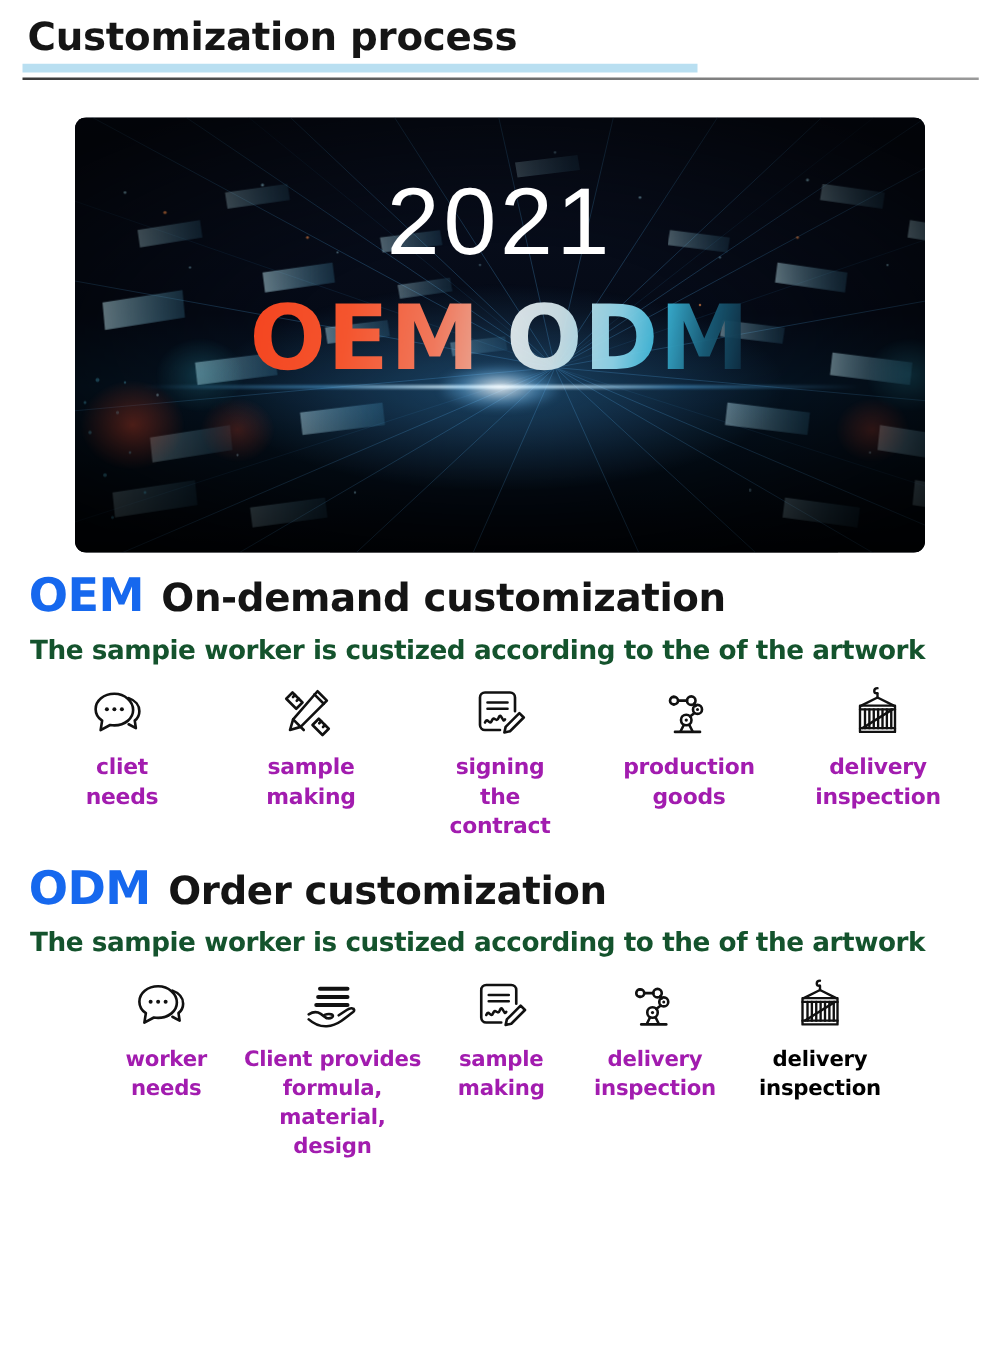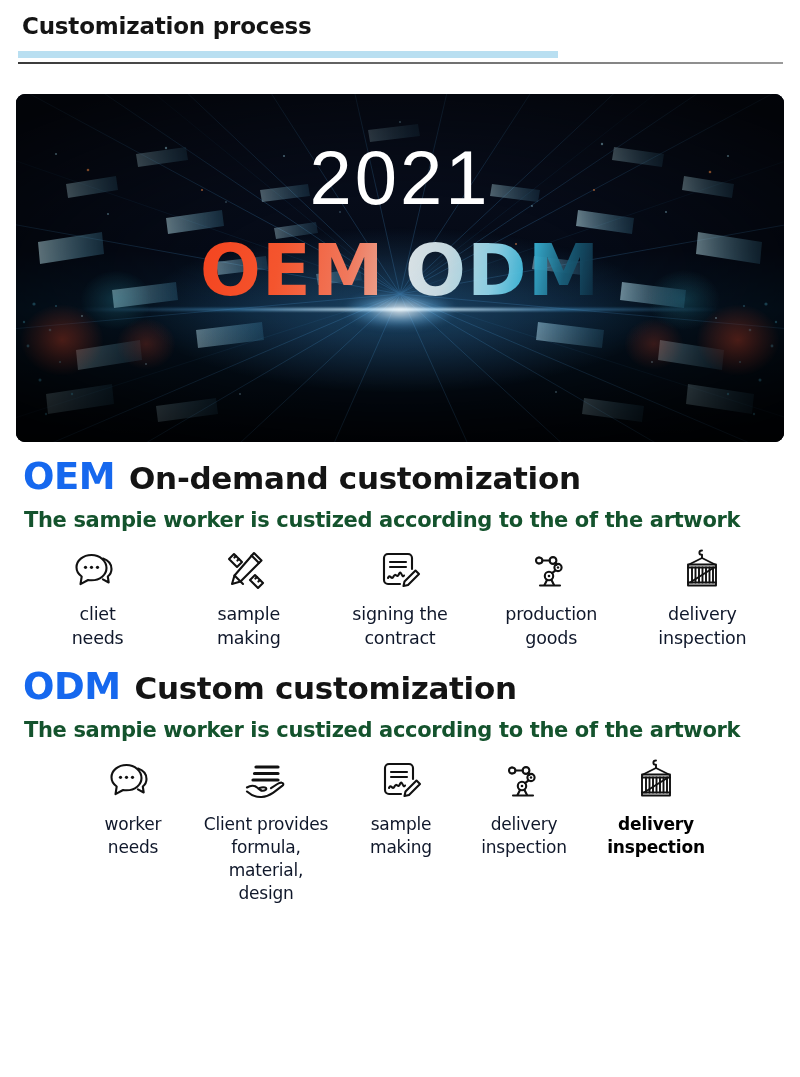--- a/index.html
+++ b/index.html
@@ -17,21 +17,21 @@
   }
 
   
   .page-head {
     position: relative;
     padding: 14px 0 0 22px;
     height: 72px;
     box-sizing: border-box;
   }
   .page-title {
-    font-size: 23px;
+    font-size: 31px;
     font-weight: bold;
     letter-spacing: -0.2px;
     color: #151515;
     line-height: 1.05;
     font-family: "DejaVu Sans", "Liberation Sans", sans-serif;
   }
   .title-bar-blue {
     position: absolute;
     left: 18px;
     top: 51px;
@@ -45,21 +45,21 @@
     top: 62px;
     width: 765px;
     height: 2px;
     background: linear-gradient(to right, #3a3a3a 0%, #6f6f6f 55%, #9a9a9a 100%);
   }
 
   
   .banner {
     position: relative;
     margin: 22px auto 0 auto;
-    width: 768px;
+    width: 680px;
     height: 348px;
     border-radius: 9px;
     overflow: hidden;
     background: #05060c;
   }
   .banner-bg {
     position: absolute;
     inset: 0;
   }
   .banner-vignette {
@@ -197,22 +197,22 @@
   .step-icon {
     height: 46px;
     display: flex;
     align-items: center;
     justify-content: center;
   }
   .step-icon svg { display: block; }
   .step-label {
     margin-top: 9px;
     font-size: 17.5px;
-    font-weight: normal;
-    color: #0f172a;
+    font-weight: bold;
+    color: #a21caf;
     line-height: 1.35;
     letter-spacing: -0.2px;
   }
   .steps-odm .step-label { font-size: 17px; }
   .step-label.heavy { color: #000000; font-weight: bold; }
 </style>
 </head>
 <body>
 
 <div class="page-head">
@@ -477,21 +477,21 @@
         <span>inspection</span>
       </span>
     </div>
 
   </div>
 </div>
 
 <div class="section" style="margin-top:18px;">
   <div class="section-head">
     <span class="section-acr" style="color: rgb(22, 104, 238);">ODM</span>
-    <span class="section-title">Custom customization</span>
+    <span class="section-title">Order customization</span>
   </div>
   <div class="section-sub">The sampie worker is custized according to the of the artwork</div>
 
   <div class="steps steps-odm">
 
     <div class="step" style="width:96px;">
       <span class="step-icon">
         <svg width="50" height="42" viewBox="0 0 50 42" fill="none" stroke="#111" stroke-width="2.1" stroke-linecap="round" stroke-linejoin="round">
           <path d="M30 8.5c5.2 1.8 8.5 5.8 8.5 10.4 0 3-1.4 5.7-3.7 7.6l.9 6-5.8-3.1"></path>
           <path d="M18.5 5C10 5 3.5 10.5 3.5 17.3c0 3.7 2 7 5.2 9.2l-1.2 7.6 7.6-4.1c1.1.2 2.2.3 3.4.3 8.5 0 15-5.5 15-12.3S27 5 18.5 5z"></path>

